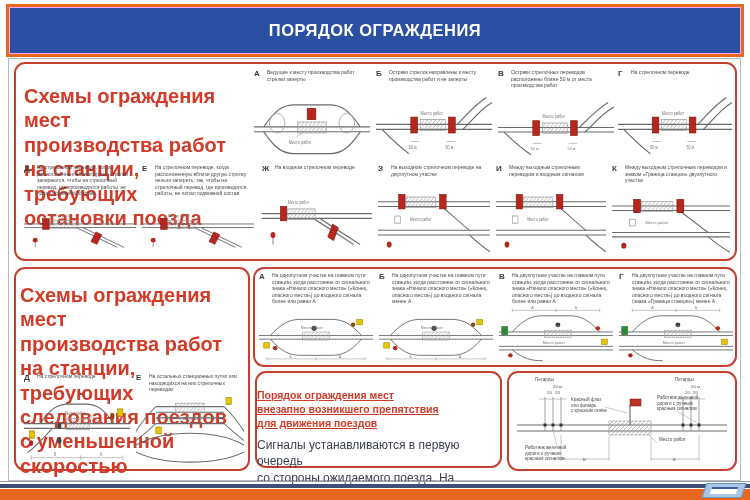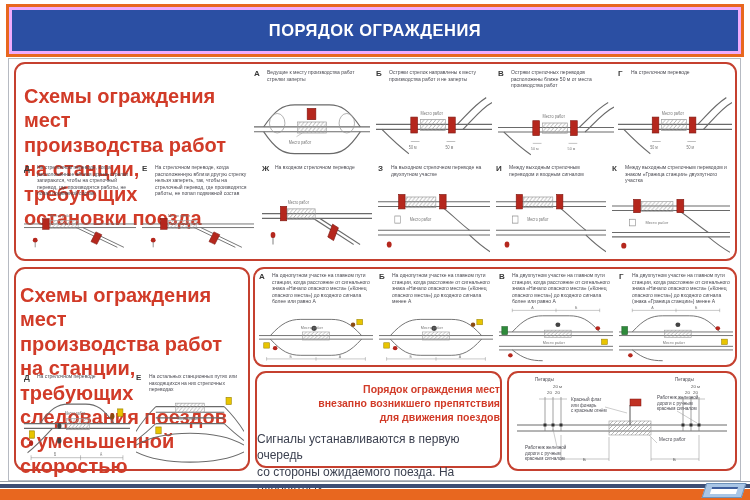--- a/index.html
+++ b/index.html
@@ -1,35 +1,35 @@
 <!DOCTYPE html>
 <html><head>
 <meta charset="utf-8">
 <style>
   html,body{margin:0;padding:0;}
   body{font-family:"Liberation Sans",sans-serif;background:#fff;}
   #page{position:relative;width:750px;height:500px;background:#fff;overflow:hidden;}
   
   .hdr{position:absolute;left:6px;top:4px;width:738px;height:53px;background:#e8671f;padding:3px;box-sizing:border-box;}
-  .hdr-in{width:100%;height:100%;background:#2b4fa3;border:3px solid #f0abfc;box-sizing:border-box;
+  .hdr-in{width:100%;height:100%;background:#2b4fa3;border:1px solid #f0abfc;box-sizing:border-box;
           display:flex;flex-direction:row;align-items:center;justify-content:center;}
   .hdr-in div{color:#fff;font-weight:bold;font-size:16.5px;line-height:1.3;letter-spacing:.5px;white-space:nowrap;}
   
   .frame{position:absolute;left:8px;top:58px;width:733px;height:423px;border:1px solid #b6bac2;box-sizing:border-box;}
   
   .rbox{position:absolute;border:2.5px solid #c5402f;border-radius:11px;box-sizing:border-box;background:#fff;}
   .stitle{position:absolute;color:#d13b28;font-weight:bold;font-size:20px;line-height:1.22;white-space:pre-line;}
   
   .card{position:absolute;display:flex;flex-direction:column;}
   .chead{display:flex;align-items:flex-start;gap:4px;min-height:14px;}
   .clet{font-size:8px;font-weight:bold;color:#3a3a3a;flex:0 0 9px;}
   .ccap{font-size:5px;line-height:1.3;color:#4a4a52;}
   .cfig{flex:1;width:100%;}
   
-  .atitle{margin-top:9px;color:#d13b28;font-weight:bold;font-size:10.5px;line-height:1.35;text-align:right;white-space:pre-line;}
+  .atitle{margin-top:15px;color:#d13b28;font-weight:bold;font-size:10.5px;line-height:1.35;text-align:left;white-space:pre-line;text-decoration:underline;}
   .abody{margin-top:6px;color:#3c4150;font-size:12px;line-height:1.4;white-space:pre-line;}
   
   .plabel{position:absolute;font-size:4.6px;line-height:1.25;color:#4a4a52;white-space:pre-line;}
   .pdim{position:absolute;font-size:4.4px;color:#555;}
   
   .f-gray{position:absolute;left:0;top:481px;width:750px;height:1px;background:#9aa0a8;}
   .f-navy{position:absolute;left:0;top:484px;width:750px;height:4px;background:#3e4e74;}
   .f-orange{position:absolute;left:0;top:489px;width:750px;height:11px;background:#e8671f;}
   .logo{position:absolute;right:6px;top:483px;width:38px;height:13px;background:#a9c6e6;border:1px solid #6e93bb;
         transform:skewX(-18deg);display:flex;align-items:center;justify-content:center;}

